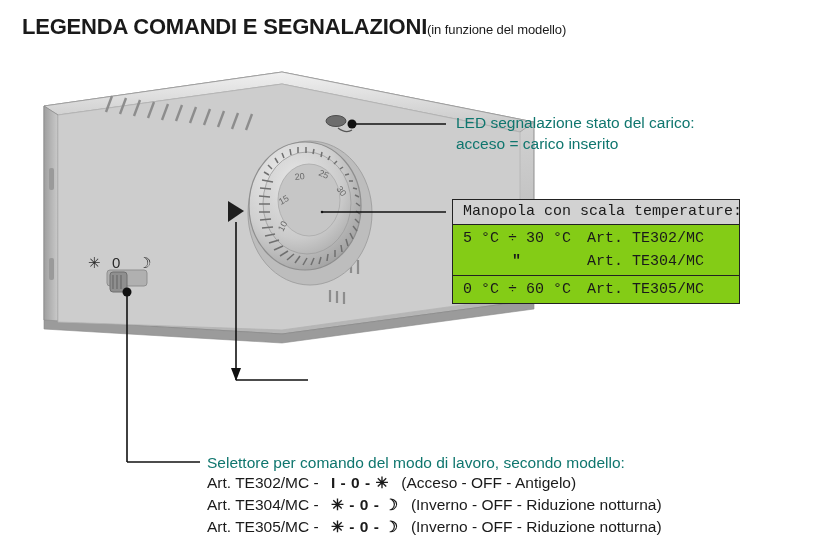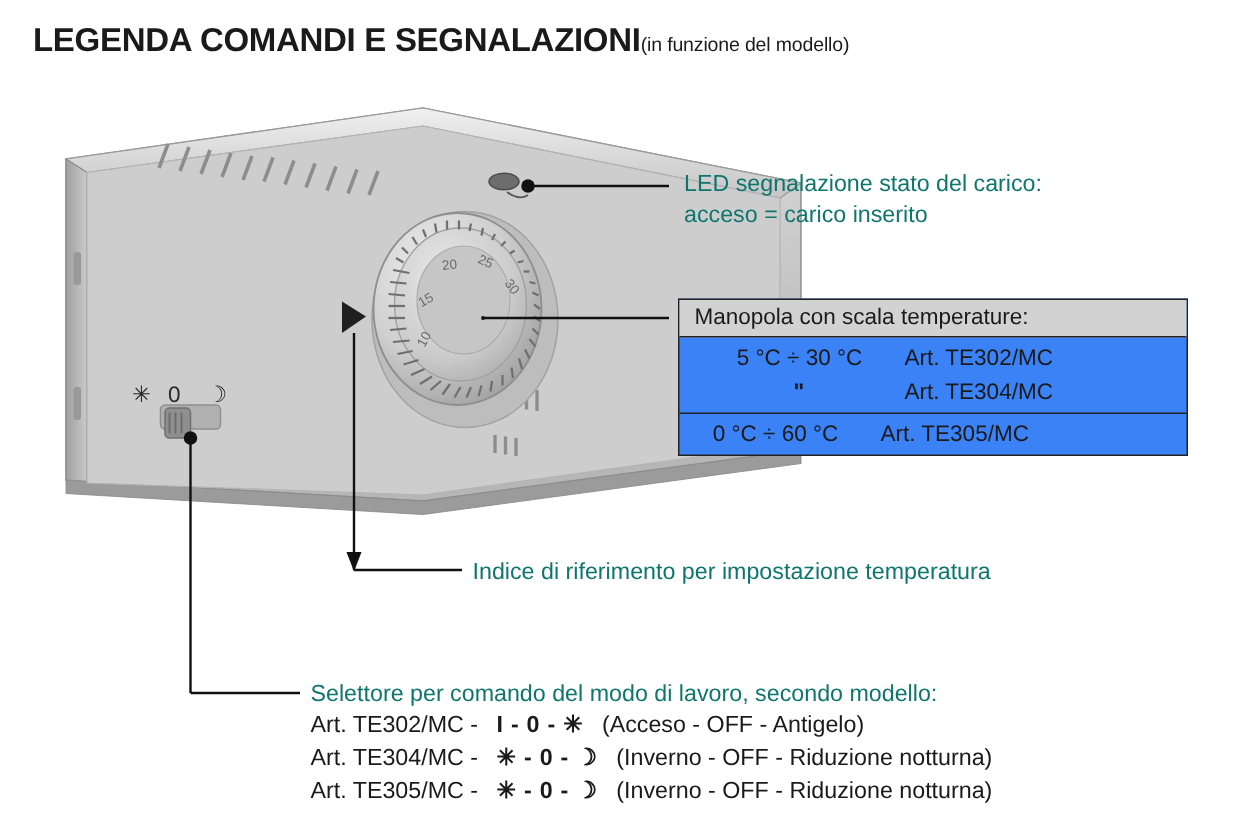--- a/index.html
+++ b/index.html
@@ -71,34 +71,35 @@
     display: inline-block;
     font-weight: bold;
     letter-spacing: 0.5px;
   }
   .sel-desc { display: inline-block; }
   
   .tbl {
     position: absolute;
     left: 452px;
     top: 199px;
-    width: 340px;
+    width: 288px;
     border: 1.5px solid #222;
-    background: #3b82f6;
+    background: #84cc16;
     box-sizing: border-box;
+    font-family: Liberation Mono, monospace;
   }
   .tbl .hdr {
     background: #d2d2d2;
     border-bottom: 1.5px solid #222;
     font-size: 15px;
     padding: 3px 0 4px 10px;
     white-space: nowrap;
   }
   .tbl .body-top {
-    padding: 2px 0 2px 16px;
+    padding: 2px 0 2px 0;
     border-bottom: 1.5px solid #222;
   }
   .tbl .body-bot {
     padding: 2px 0 2px 0;
   }
   .trow {
     display: flex;
     font-size: 15px;
     line-height: 21px;
     padding: 1px 0;
@@ -284,21 +285,20 @@
       <line x1="127" y1="462" x2="200" y2="462"></line>
       <circle cx="127" cy="292" r="4.5" fill="#111" stroke="none"></circle>
     </g>
   </svg>
 
   <div class="callout" id="led-callout">
     <div>LED segnalazione stato del carico:</div>
     <div>acceso = carico inserito</div>
   </div>
 
-  <div class="callout" id="index-callout">Indice di riferimento per impostazione temperatura</div>
 
   <div class="callout" id="selector-title">Selettore per comando del modo di lavoro, secondo modello:</div>
 
   <div class="sel-row" id="sel-row-0">
     <span class="sel-art">Art. TE302/MC -</span>
     <span class="sel-syms" style="margin:0 8px;text-align:right;">I - 0 - ✳</span>
     <span class="sel-desc">(Acceso - OFF - Antigelo)</span>
   </div>
   <div class="sel-row" id="sel-row-1">
     <span class="sel-art">Art. TE304/MC -</span>

